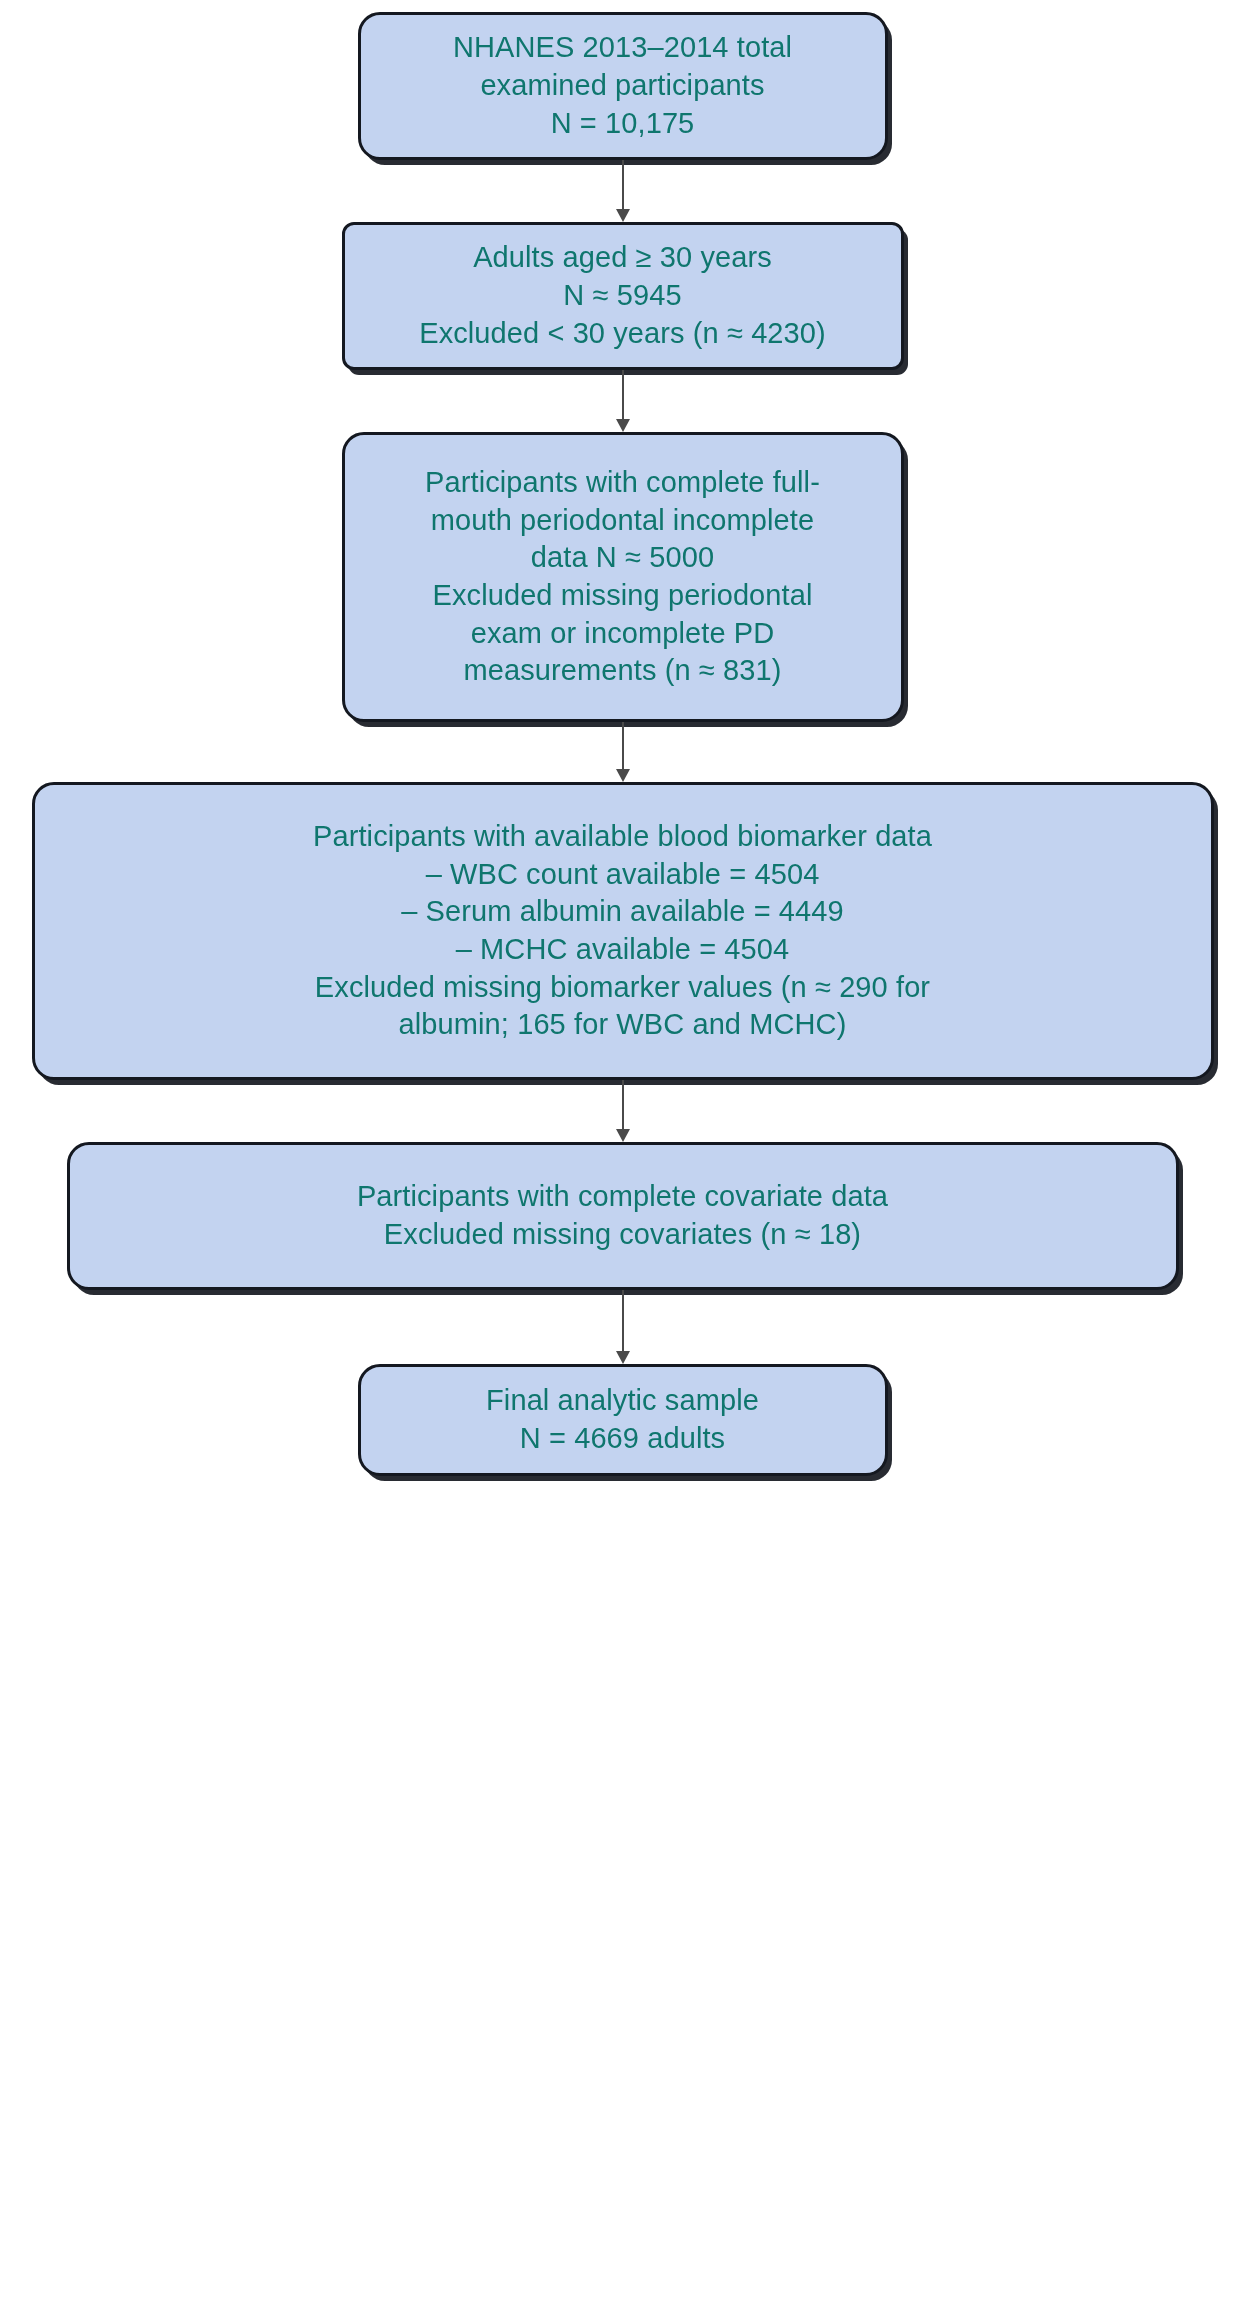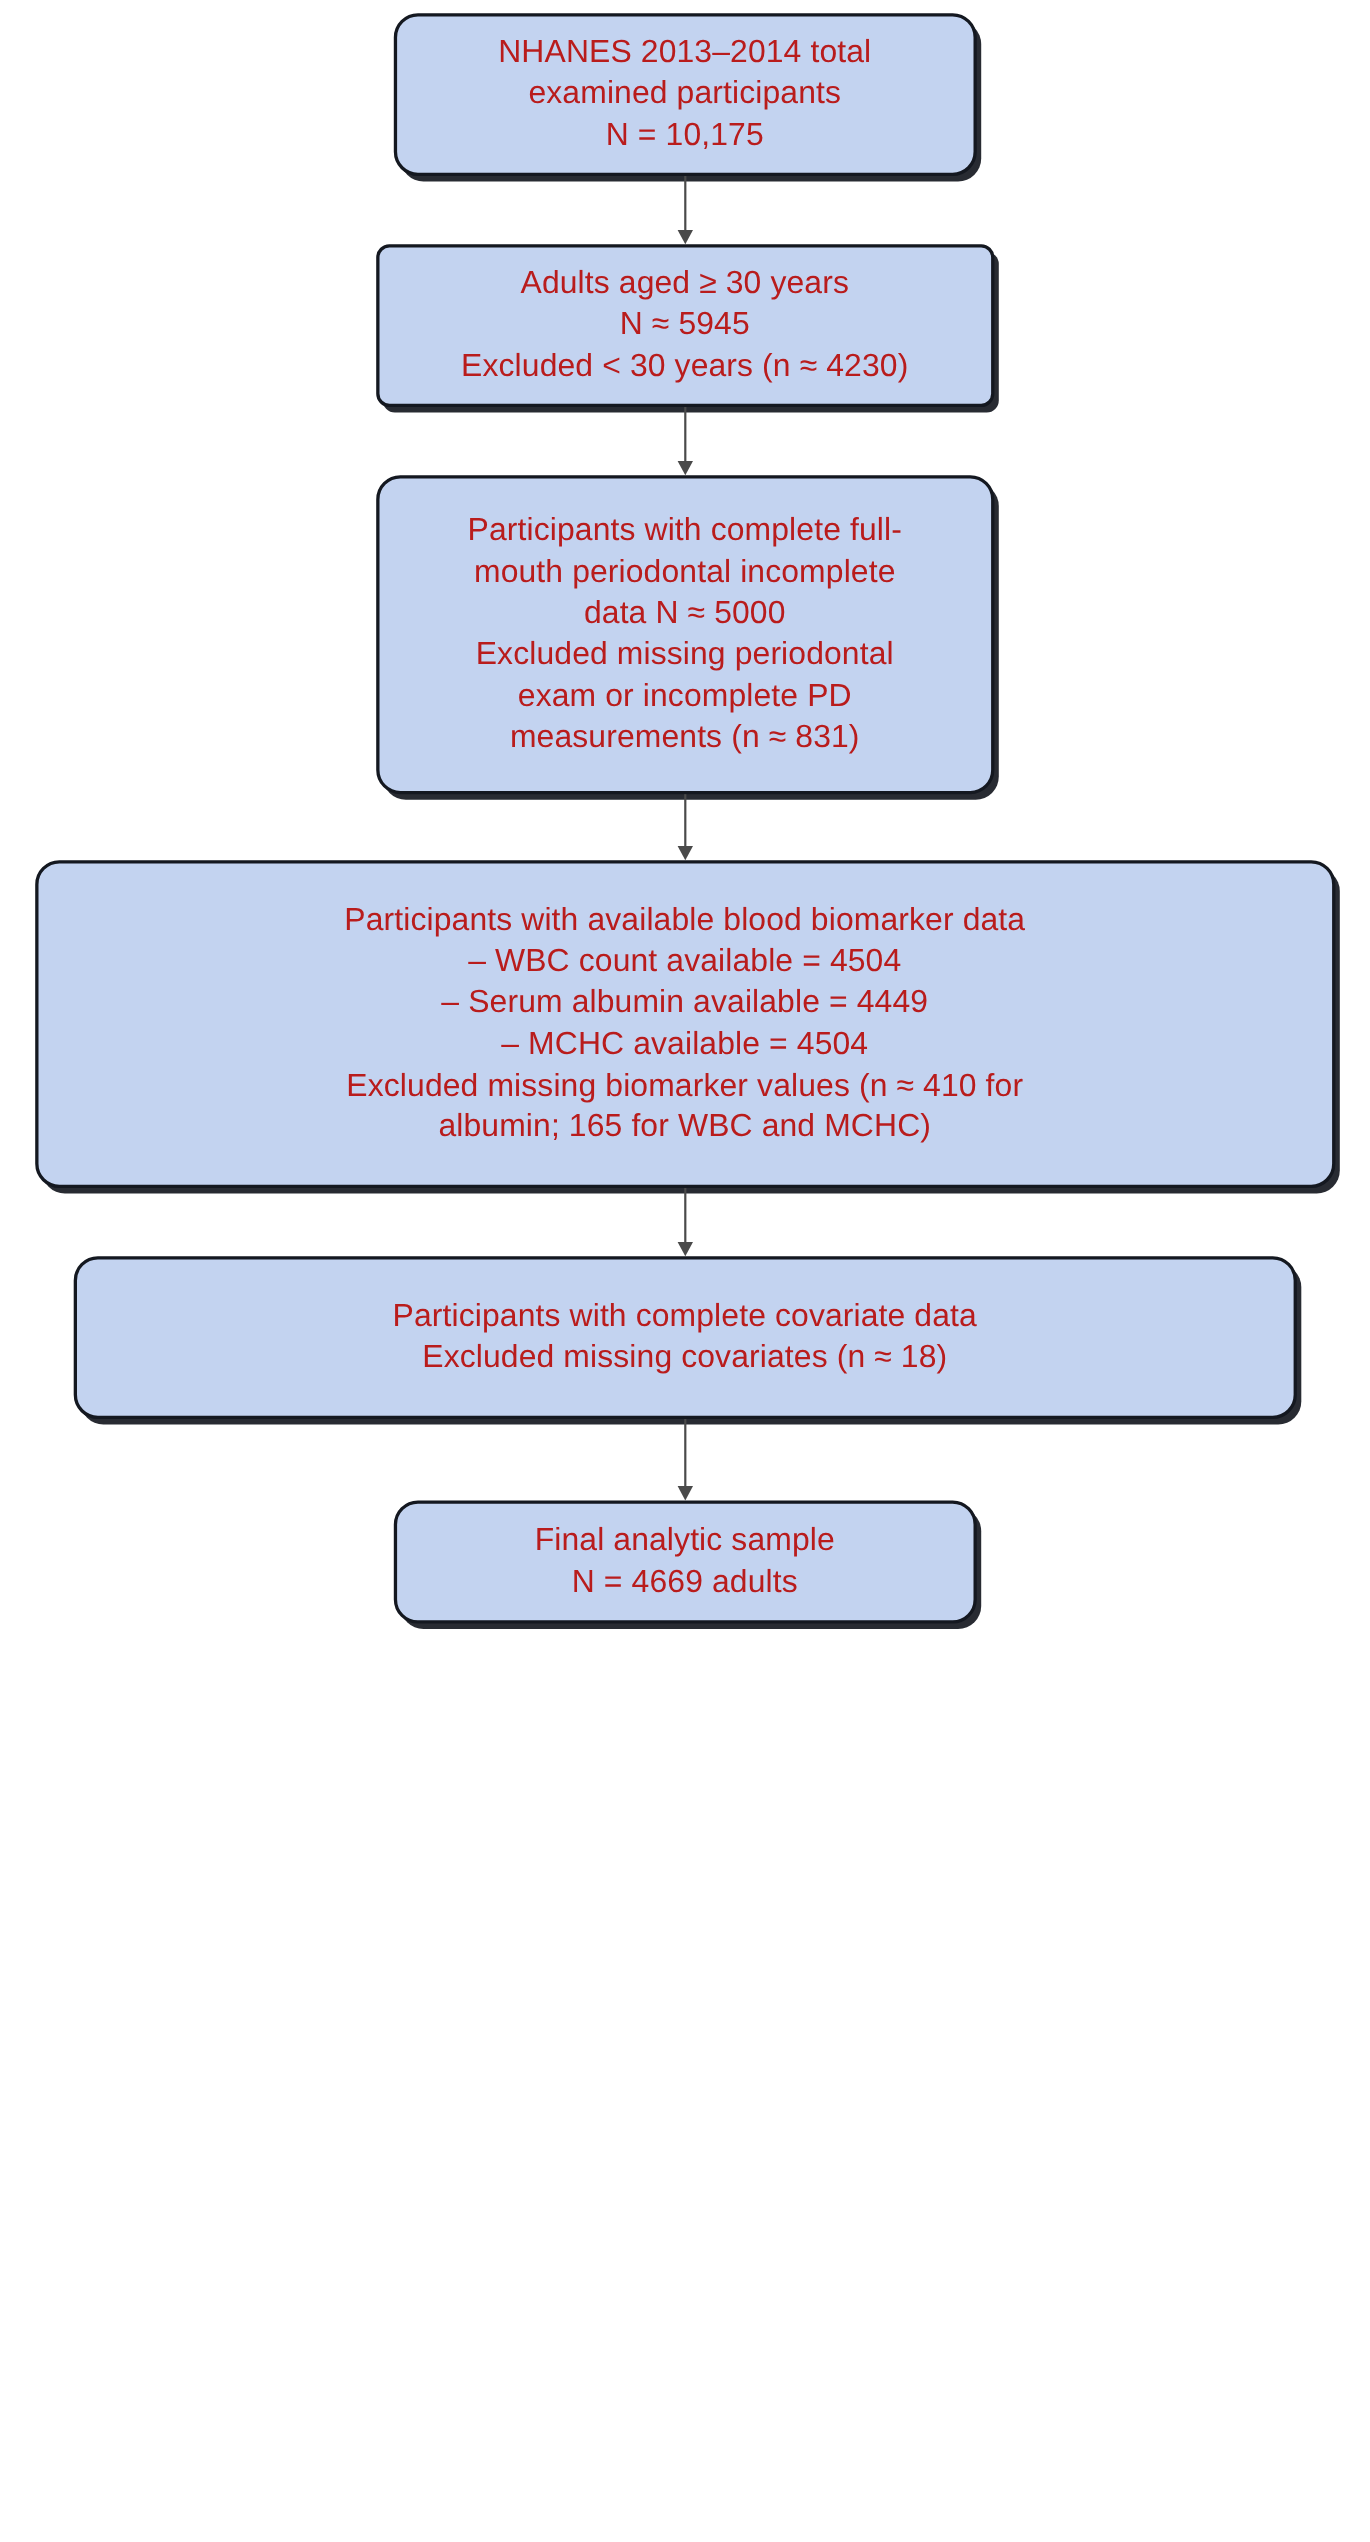--- a/index.html
+++ b/index.html
@@ -22,21 +22,21 @@
     display: flex;
     flex-direction: column;
     align-items: center;
   }
 
   .node {
     background: #c3d3f0;
     border: 3px solid #141820;
     border-radius: 22px;
     box-sizing: border-box;
-    color: #b91c1c;
+    color: #0f766e;
     text-align: center;
     font-size: 29px;
     line-height: 1.30;
     letter-spacing: 0.1px;
     display: flex;
     flex-direction: column;
     align-items: center;
     justify-content: center;
     box-shadow: 5px 6px 0px -1px rgba(10, 14, 22, 0.88);
     padding: 10px 18px;
@@ -121,21 +121,21 @@
   <div class="connector c3">
     <span class="shaft"></span>
     <span class="head"></span>
   </div>
 
   <div class="node n4">
     <span class="line">Participants with available blood biomarker data</span>
     <span class="line">– WBC count available = 4504</span>
     <span class="line">– Serum albumin available = 4449</span>
     <span class="line">– MCHC available = 4504</span>
-    <span class="line">Excluded missing biomarker values (n ≈ 410 for</span>
+    <span class="line">Excluded missing biomarker values (n ≈ 290 for</span>
     <span class="line">albumin; 165 for WBC and MCHC)</span>
   </div>
 
   <div class="connector c4">
     <span class="shaft"></span>
     <span class="head"></span>
   </div>
 
   <div class="node n5">
     <span class="line">Participants with complete covariate data</span>

